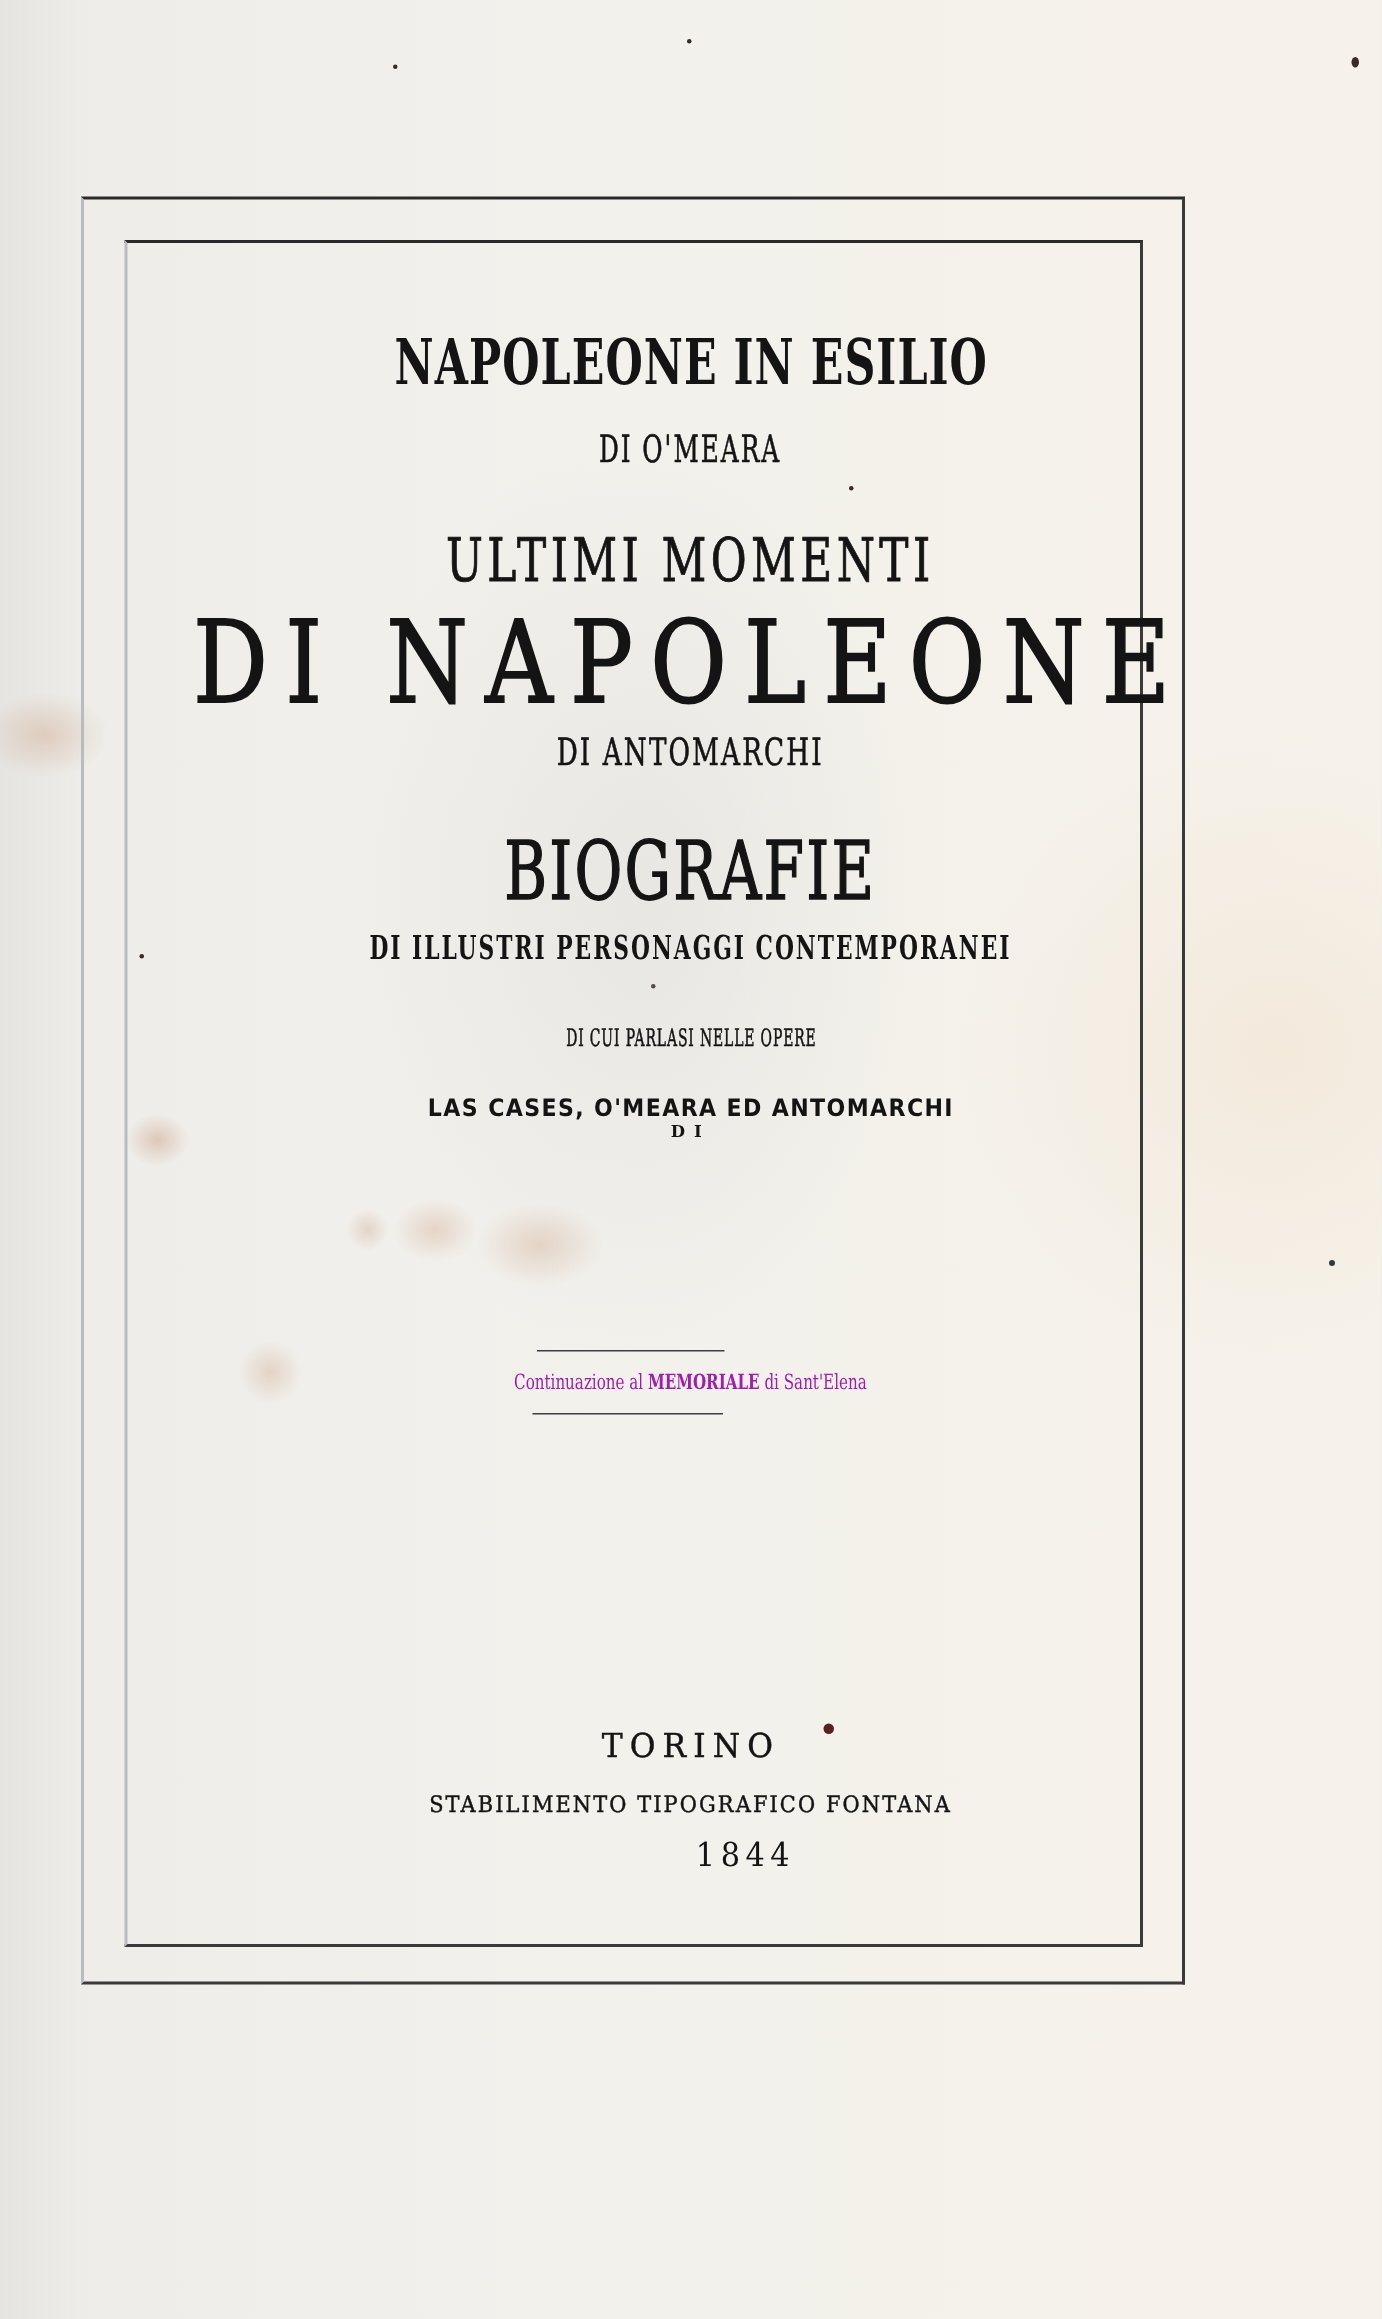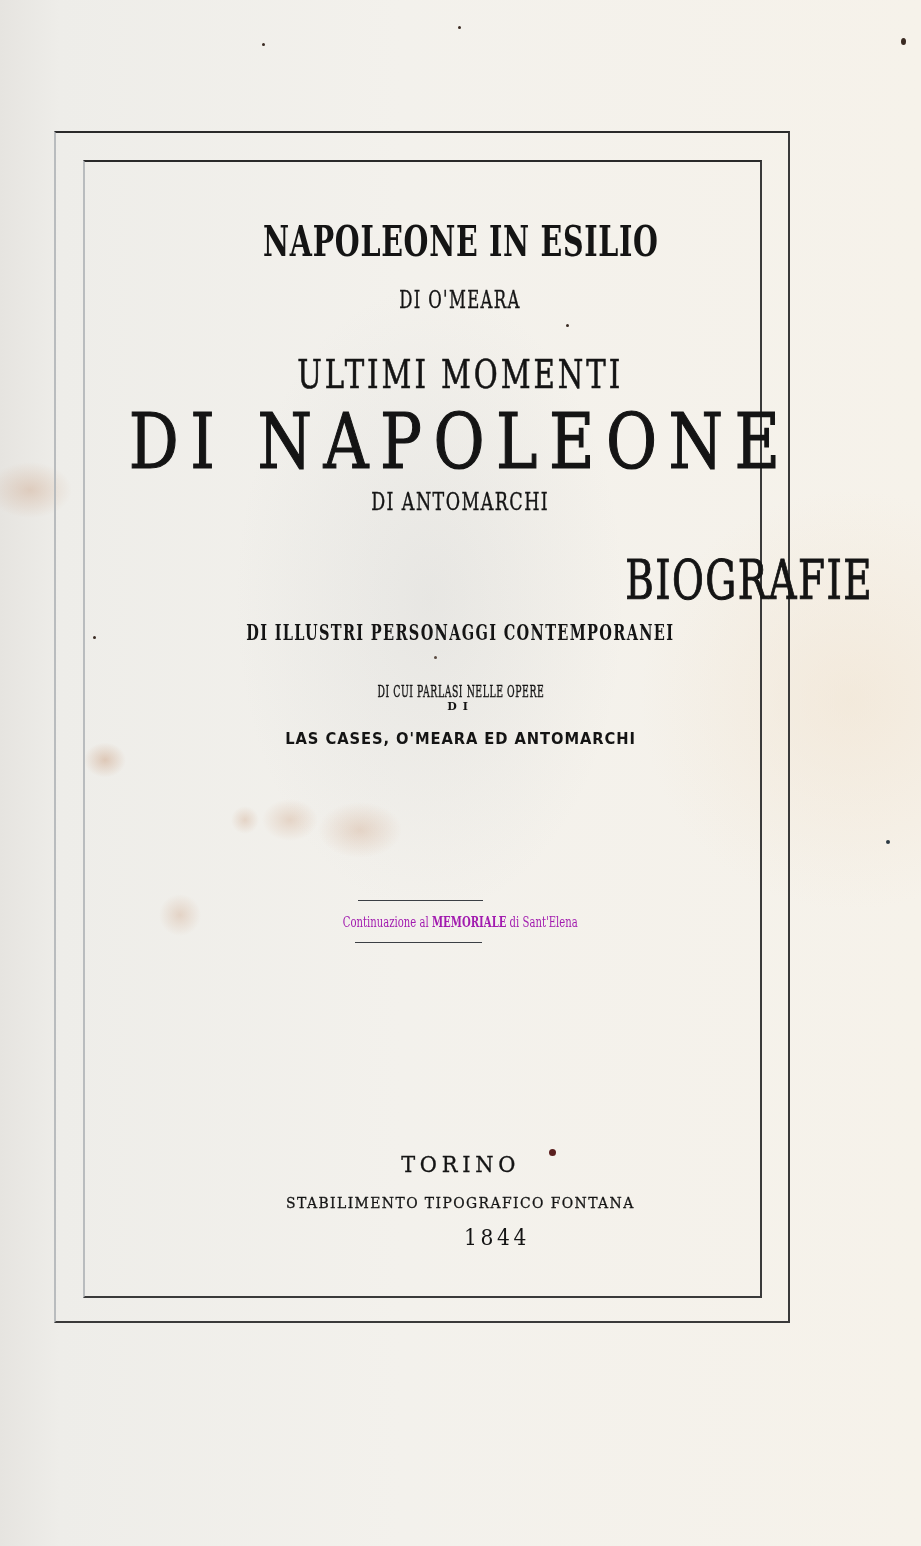--- a/index.html
+++ b/index.html
@@ -90,42 +90,41 @@
 
     .by2 {
       top: 489px;
       font-size: 25px;
     }
     .by2 .condensed { transform: scaleX(0.70); font-weight: normal; letter-spacing: 2px; -webkit-text-stroke: 0.4px #141414; }
 
     .title4 {
       top: 554px;
       font-size: 54px;
-      text-align: right;
     }
     .title4 .condensed { transform: scaleX(0.72); font-weight: normal; letter-spacing: 2px; -webkit-text-stroke: 1px #141414; }
 
     .sub1 {
       top: 621px;
       font-size: 22px;
     }
     .sub1 .condensed { transform: scaleX(0.66); letter-spacing: 2px; }
 
     .sub2 {
       top: 660px;
       font-size: 16px;
       margin-top: 24px;
     }
     .sub2 .condensed { transform: scaleX(0.58); font-weight: normal; letter-spacing: 1px; -webkit-text-stroke: 0.4px #141414; }
 
     .sub3 {
       top: 701px;
       font-size: 11px;
     }
-    .sub3 .condensed { letter-spacing: 6px; }
+    .sub3 .condensed { letter-spacing: 6px; margin-top: 48px; }
 
     .sub4 {
       top: 731px;
       font-size: 16px;
     }
     .sub4 .condensed {
       font-family: "DejaVu Sans", "Liberation Sans", sans-serif;
       font-weight: bold;
       transform: scaleX(0.92);
       letter-spacing: 1px;

